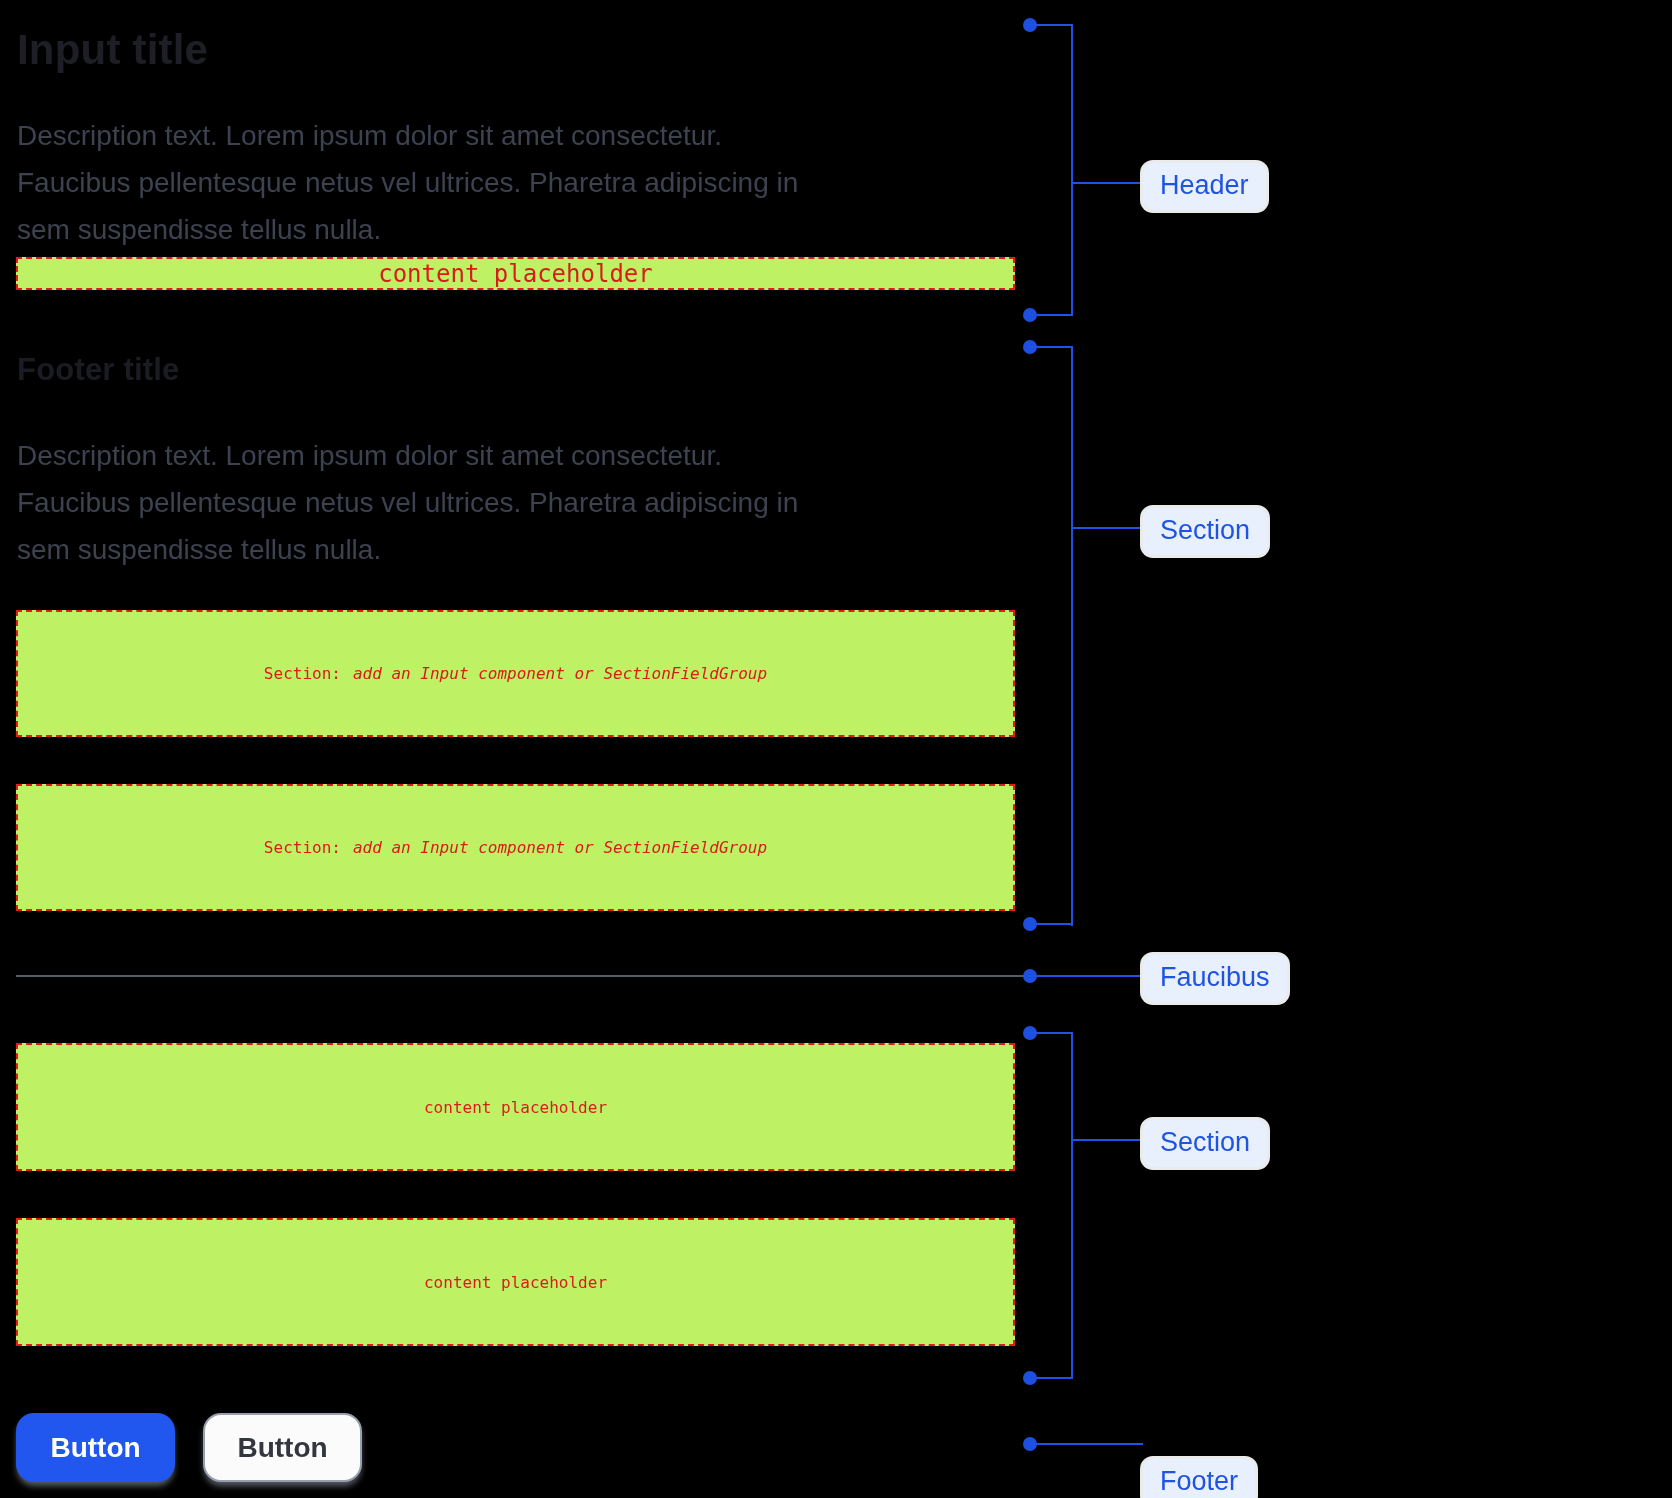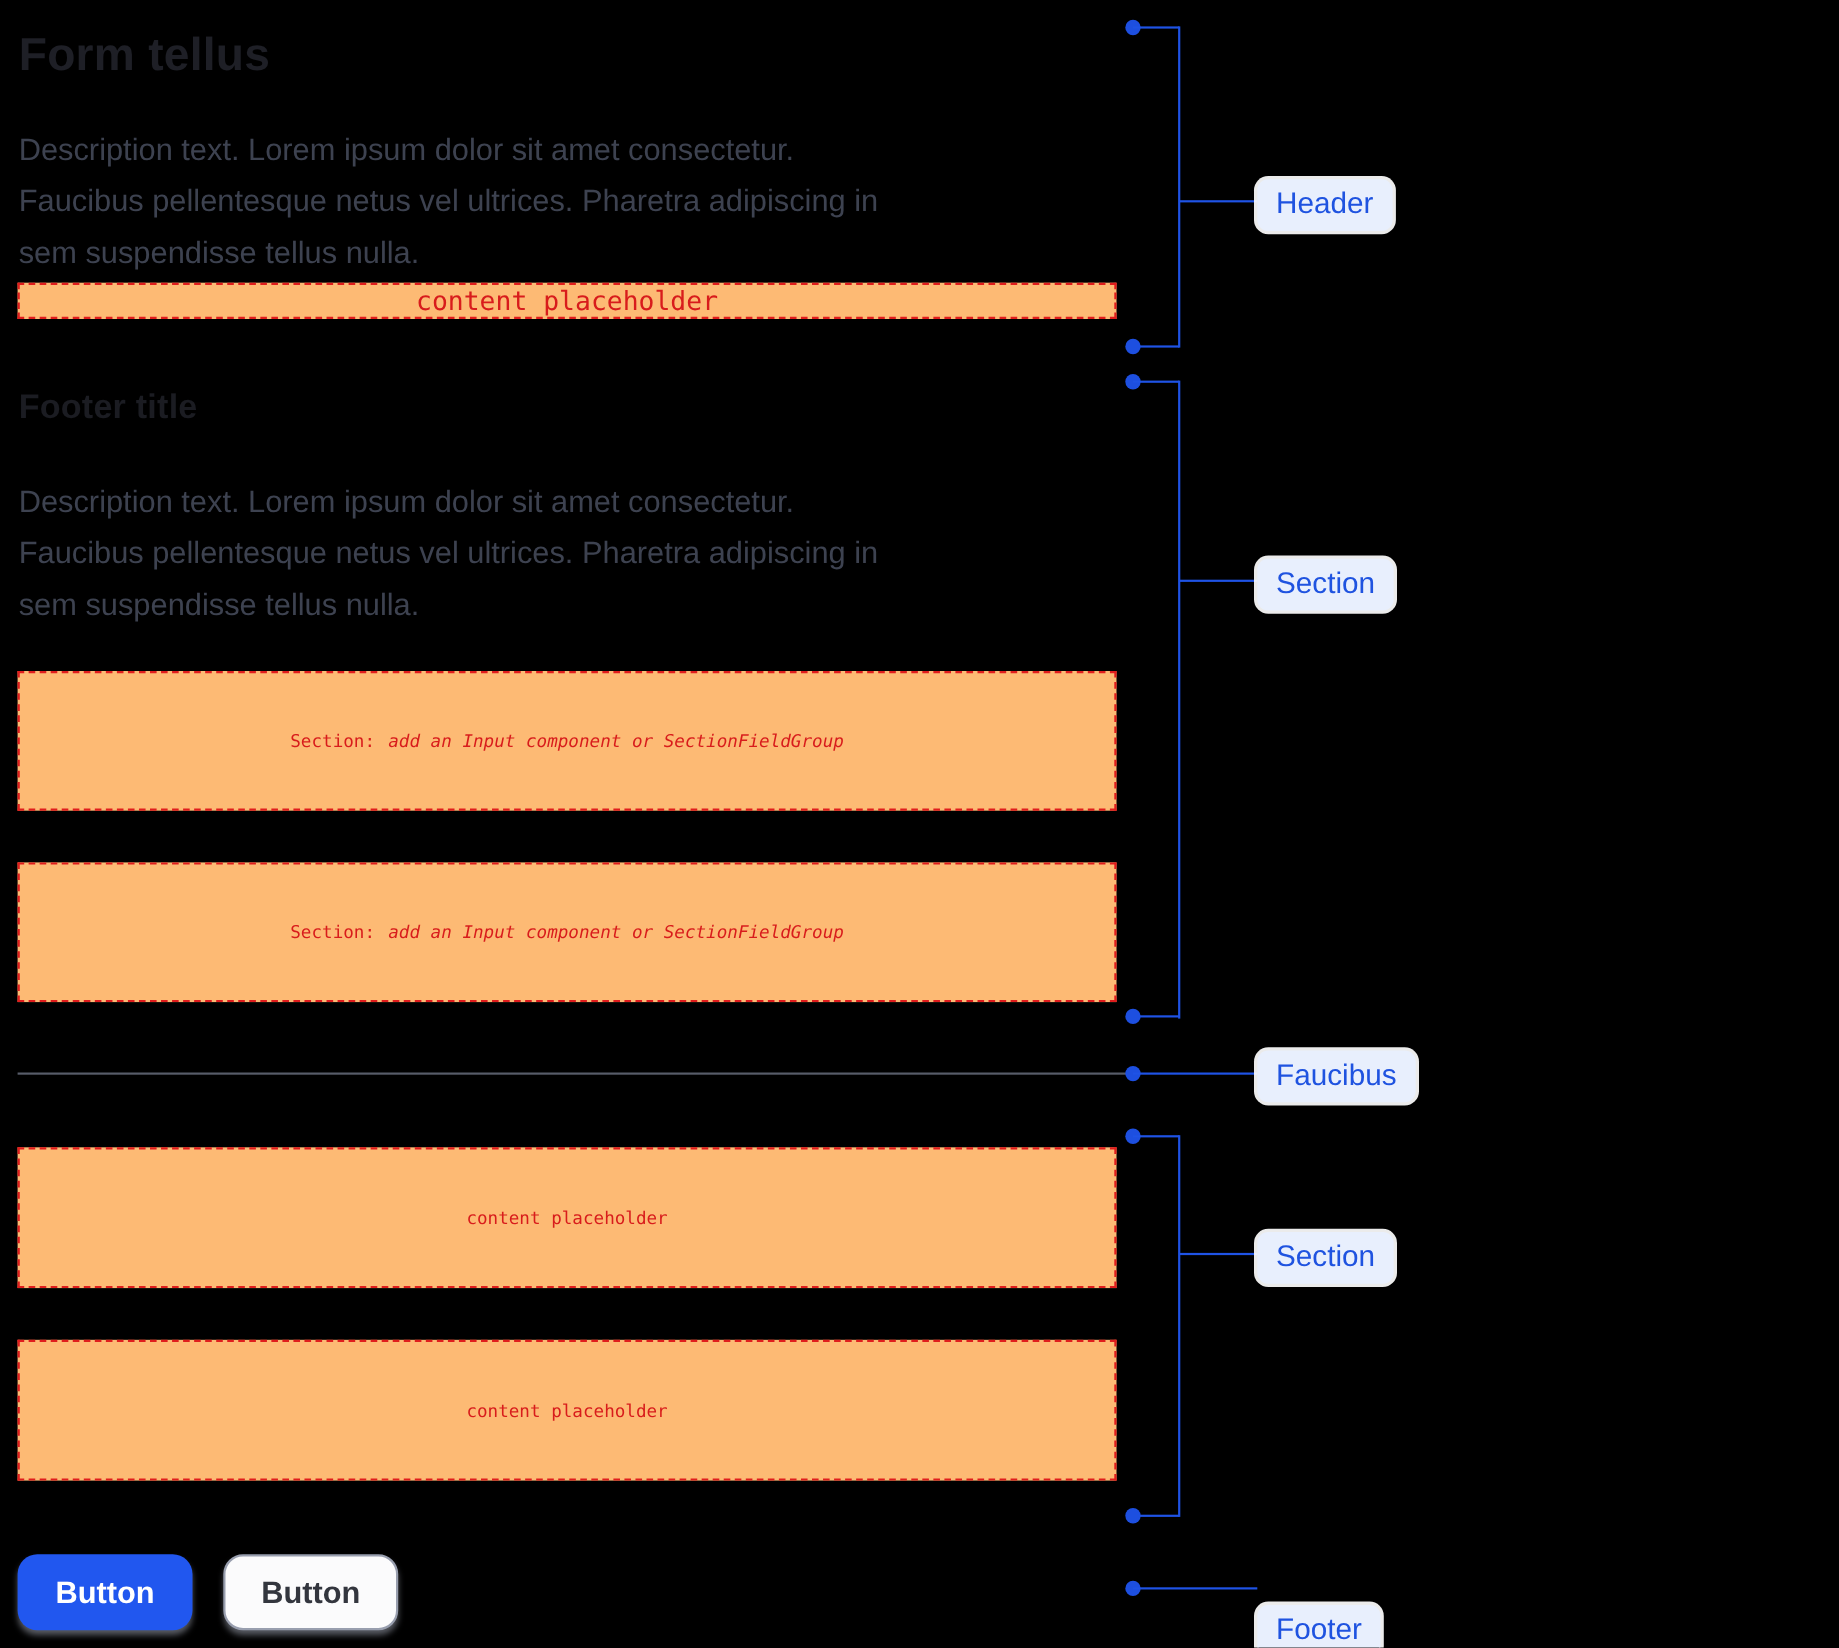--- a/index.html
+++ b/index.html
@@ -12,21 +12,21 @@
     font-size:42px;font-weight:700;color:#1e1f26;letter-spacing:.2px;
   }
   .section-title{
     position:absolute;left:17px;top:352px;
     font-size:31px;font-weight:700;color:#1b1c22;letter-spacing:.2px;
   }
   .desc{position:absolute;left:17px;width:960px;color:#3d4250;font-size:28px;margin-top:12px;}
   .desc .line{height:47px;line-height:47px;white-space:nowrap;}
   .ph-box{
     position:absolute;left:16px;width:999px;
-    background:#fdba74;border:2px dashed #e01d1d;box-sizing:border-box;
+    background:#bef264;border:2px dashed #e01d1d;box-sizing:border-box;
     display:flex;align-items:center;justify-content:center;
     color:#d81c1c;font-family:"DejaVu Sans Mono", monospace;
   }
   .ph-thin{top:257px;height:33px;font-size:24px;}
   .ph-big{height:127px;font-size:16px;justify-content:center;}
   .ph-big .em{font-style:italic;}
   .ph-big .prefix{margin-right:12px;}
   .separator{
     position:absolute;left:16px;top:975px;width:1008px;height:2px;background:#575c69;
   }
@@ -50,21 +50,21 @@
     font-size:27px;line-height:1;padding:9px 17px 11px;
     border-radius:10px;white-space:nowrap;
     box-shadow:0 0 0 3px rgba(255,255,255,.92);
   }
 </style>
 </head>
 <body>
 
 <div id="page">
 
-  <div class="form-title">Form tellus</div>
+  <div class="form-title">Input title</div>
   <div class="desc" style="top:100px;">
     <div class="line">Description text. Lorem ipsum dolor sit amet consectetur.</div>
     <div class="line">Faucibus pellentesque netus vel ultrices. Pharetra adipiscing in</div>
     <div class="line">sem suspendisse tellus nulla.</div>
   </div>
   <div class="ph-box ph-thin">
     <span>content placeholder</span>
   </div>
 
   <div class="section-title">Footer title</div>

